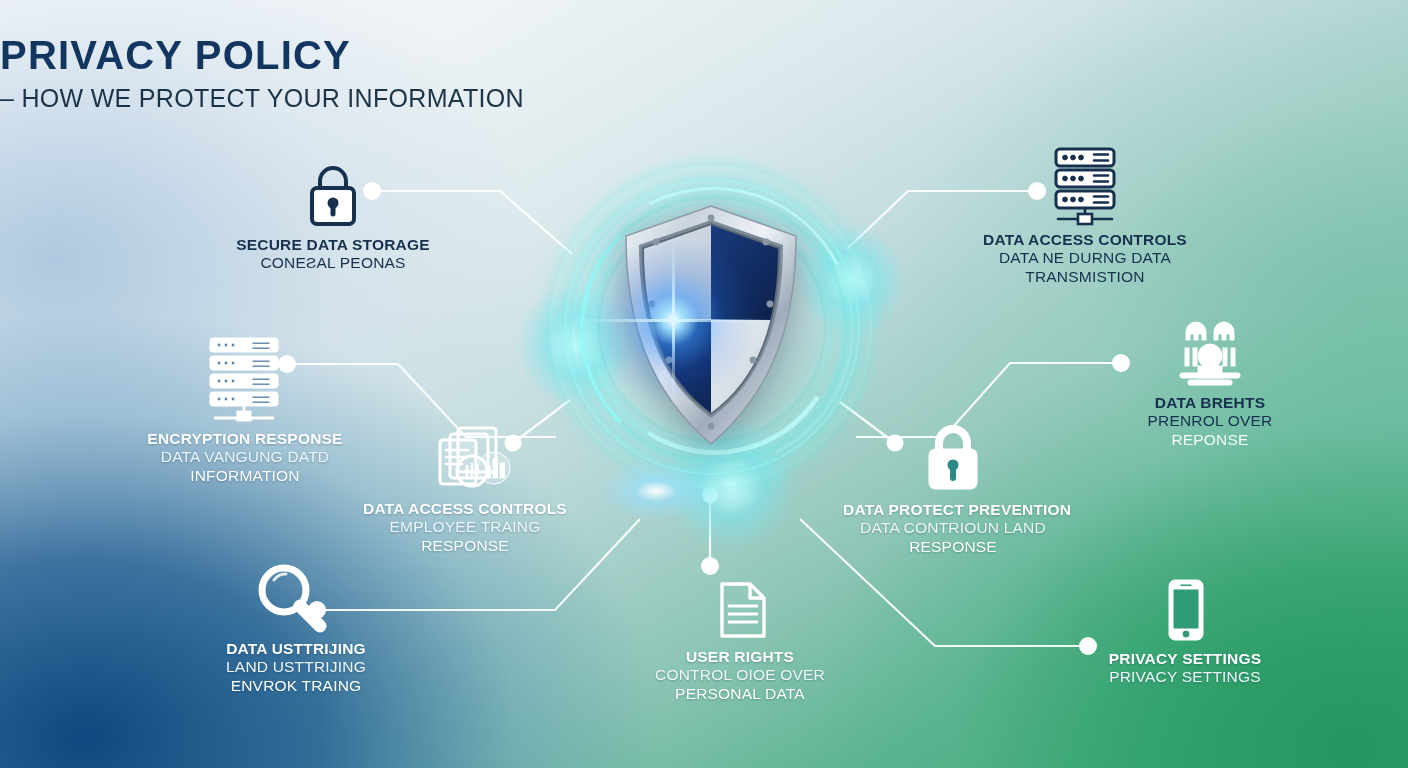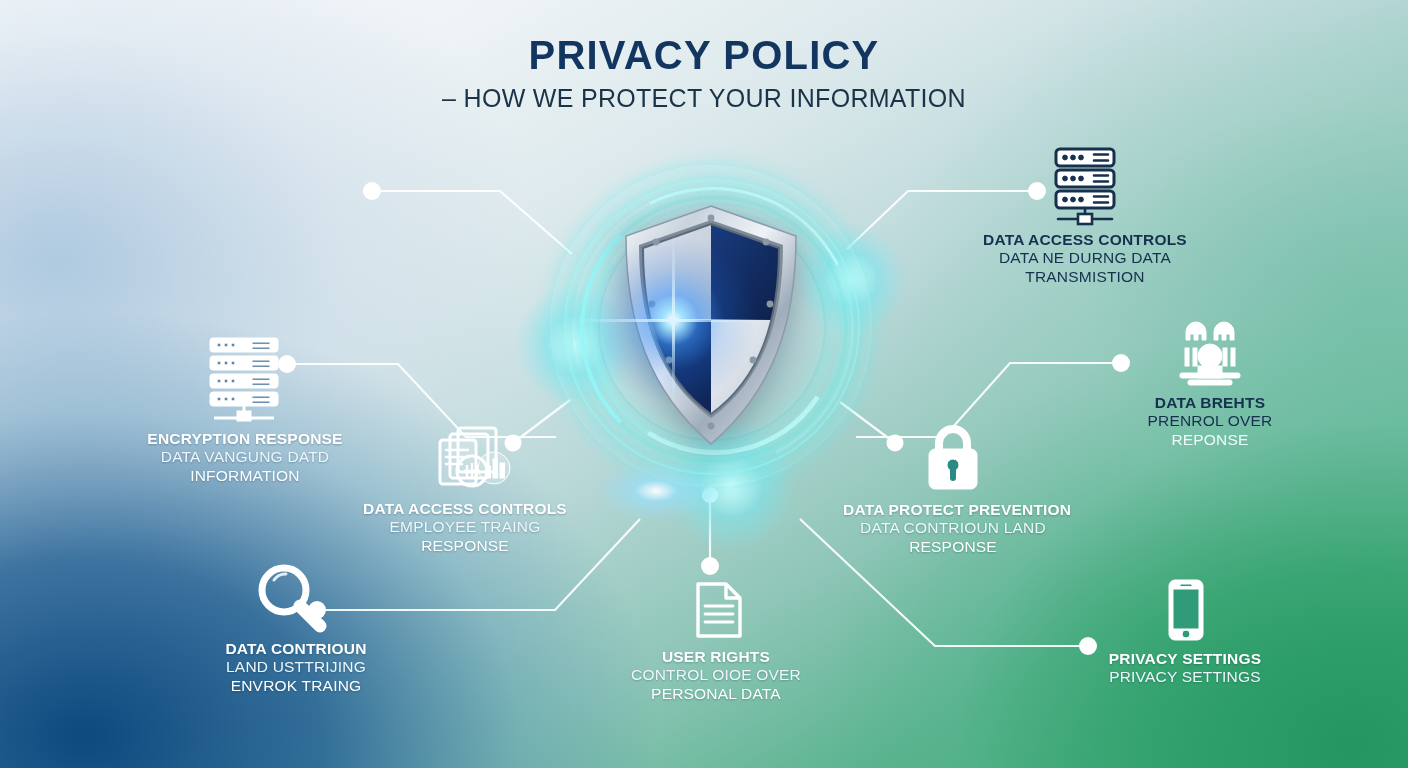--- a/index.html
+++ b/index.html
@@ -19,21 +19,20 @@
       radial-gradient(ellipse 640px 520px at 96% 97%, rgba(35,150,95,0.98) 0%, rgba(46,160,106,0.78) 33%, rgba(80,180,140,0.28) 62%, rgba(0,0,0,0) 84%),
       radial-gradient(ellipse 620px 460px at 97% 40%, rgba(118,192,170,0.80) 0%, rgba(150,205,190,0.42) 45%, rgba(0,0,0,0) 78%),
       radial-gradient(ellipse 600px 480px at 4% 34%, rgba(150,185,215,0.72) 0%, rgba(190,210,228,0.35) 48%, rgba(0,0,0,0) 80%),
       linear-gradient(150deg, #fbfcfd 0%, #eef3f6 18%, #dce9ec 34%, #bcd9da 50%, #8fc6b8 66%, #5cb490 80%, #36a36e 100%);
   }
 
   
   .title-wrap {
     position: absolute;
     top: 34px; left: 0; right: 0;
-    text-align: center;
     z-index: 40;
   }
   .title-main {
     font-size: 40px;
     font-weight: bold;
     letter-spacing: 1.2px;
     color: #12365f;
     line-height: 1.05;
     margin: 0;
   }
@@ -144,21 +143,21 @@
   .mixed .cap-line.l3 { color: #f2fbf7; }
 
   
   #node-secure-data-storage { left: 228px; top: 162px; width: 210px; }
   #node-data-access-controls-top { left: 970px; top: 145px; width: 230px; }
   #node-encryption { left: 140px; top: 336px; width: 210px; }
   #node-employee-training { left: 360px; top: 424px; width: 210px; }
   #node-data-breaches { left: 1110px; top: 318px; width: 200px; }
   #node-breach-prevention { left: 843px; top: 425px; width: 220px; }
   #node-data-monitoring { left: 196px; top: 560px; width: 200px; }
-  #node-user-rights { left: 616px; top: 578px; width: 200px; }
+  #node-user-rights { left: 640px; top: 578px; width: 200px; }
   #node-privacy-settings { left: 1085px; top: 578px; width: 200px; }
 
   .ico-dark svg { stroke: #16304e; }
   .ico-light svg { stroke: #ffffff; }
 </style>
 </head>
 <body>
 
 <div id="stage">
 
@@ -266,20 +265,36 @@
           <circle cx="53" cy="160" r="3.4"></circle>
           <circle cx="137" cy="160" r="3.4"></circle>
           <circle cx="95" cy="226" r="3.4"></circle>
         </g>
       </svg>
     </div>
     <div class="starburst"></div>
     <div class="bottom-flare"></div>
   </div>
 
+  <div class="node align-center dark" id="node-secure-data-storage">
+    <span class="ico ico-dark">
+      <svg width="210" height="70" viewBox="0 0 210 70">
+        <g fill="none" stroke="#16304e" stroke-width="4" stroke-linecap="round">
+          <path d="M92 26 v-7 a13 13 0 0 1 26 0 v7"></path>
+          <rect x="84" y="26" width="42" height="36" rx="5" fill="#ffffff"></rect>
+          <circle cx="105" cy="41" r="5.5" fill="#16304e" stroke="none"></circle>
+          <path d="M105 44 v8" stroke-width="5"></path>
+        </g>
+      </svg>
+    </span>
+    <span class="caption">
+      <span class="cap-line l1">SECURE DATA STORAGE</span>
+      <span class="cap-line l2">CONEƧAL PEONAS</span>
+    </span>
+  </div>
 
   <div class="node align-center dark" id="node-data-access-controls-top">
     <span class="ico ico-dark">
       <svg width="230" height="82" viewBox="0 0 230 82">
         <g stroke="#16304e" stroke-width="3" fill="#ffffff">
           <rect x="86" y="4" width="58" height="17" rx="4"></rect>
           <rect x="86" y="25" width="58" height="17" rx="4"></rect>
           <rect x="86" y="46" width="58" height="17" rx="4"></rect>
         </g>
         <g fill="#16304e">
@@ -425,21 +440,21 @@
 
   <div class="node align-center light" id="node-data-monitoring">
     <span class="ico ico-light">
       <svg width="200" height="76" viewBox="0 0 200 76">
         <circle cx="88" cy="30" r="22" fill="none" stroke="#ffffff" stroke-width="7"></circle>
         <path d="M78 20 a14 14 0 0 1 12 -6" fill="none" stroke="#ffffff" stroke-width="3" stroke-linecap="round" opacity="0.85"></path>
         <path d="M104 46 L124 66" stroke="#ffffff" stroke-width="13" stroke-linecap="round"></path>
       </svg>
     </span>
     <span class="caption">
-      <span class="cap-line l1">DATA CONTRIOUN</span>
+      <span class="cap-line l1">DATA USTTRIJING</span>
       <span class="cap-line l2">LAND USTTRIJING</span>
       <span class="cap-line l3">ENVROK TRAING</span>
     </span>
   </div>
 
   <div class="node align-center light" id="node-user-rights">
     <span class="ico ico-light">
       <svg width="200" height="66" viewBox="0 0 200 66">
         <path d="M82 6 h28 l14 14 v38 h-42 z" fill="none" stroke="#ffffff" stroke-width="3.4" stroke-linejoin="round"></path>
         <path d="M110 6 v14 h14" fill="none" stroke="#ffffff" stroke-width="3.4" stroke-linejoin="round"></path>

